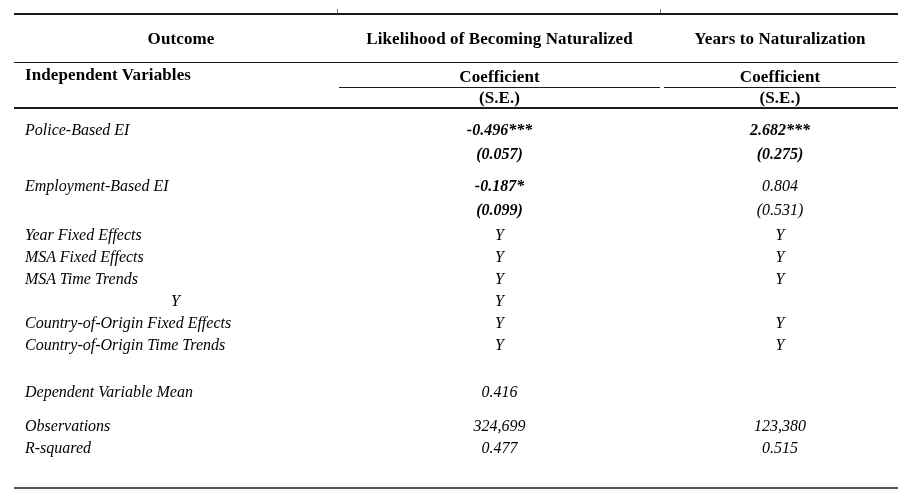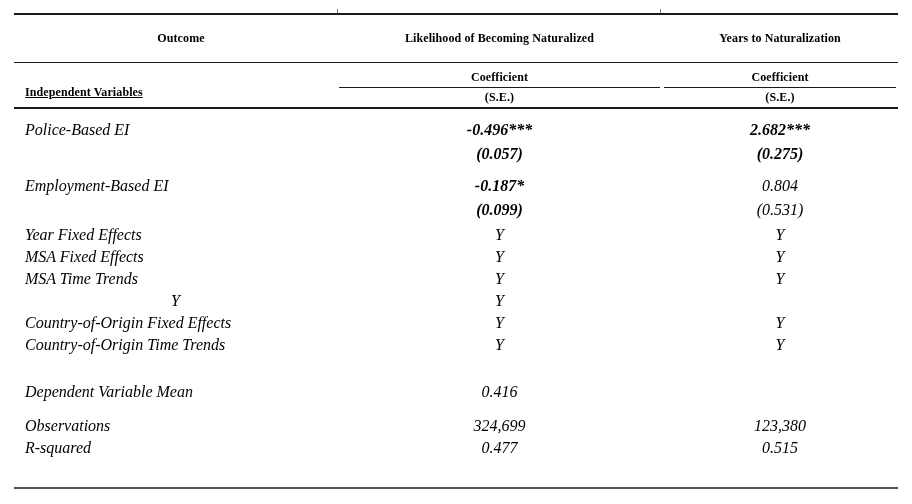--- a/index.html
+++ b/index.html
@@ -30,31 +30,30 @@
   .grid3 {
     display: grid;
     grid-template-columns: 323px 325px 236px;
   }
   
   .hrow1 { height: 47px; align-items: center; }
   .hrow1 .hcell { text-align: center; }
   .head-text {
     font-family: "Liberation Serif", serif;
     font-weight: bold;
-    font-size: 12px;
+    font-size: 17px;
     letter-spacing: 0.1px;
   }
   .outcome-cell { padding-left: 11px; text-align: left; }
   .rule1 { height: 0; border-bottom: 1.5px solid #1a1a1a; }
   .hrow2 { height: 44px; }
   .iv-cell {
     display: flex;
     align-items: flex-end;
-    padding: 0 0 7px 11px;
-    text-decoration: underline;
+    padding: 0 0 22px 11px;
   }
   .coefhead-cell {
     display: flex;
     flex-direction: column;
     justify-content: flex-end;
     text-align: center;
     padding-bottom: 0;
   }
   .coef-head {
     line-height: 20px;

